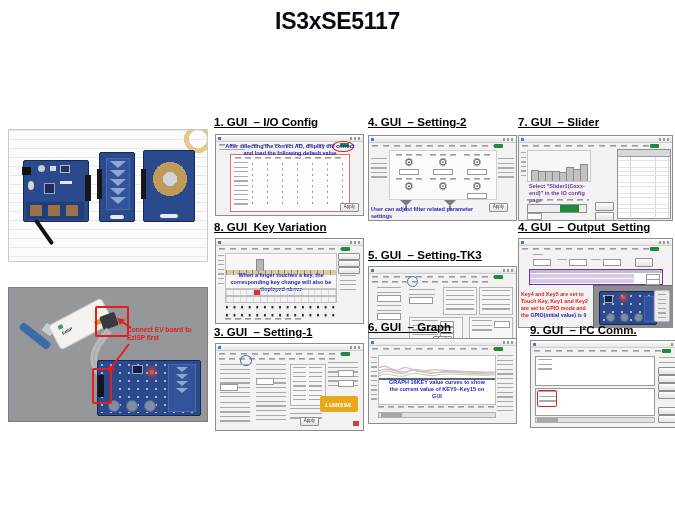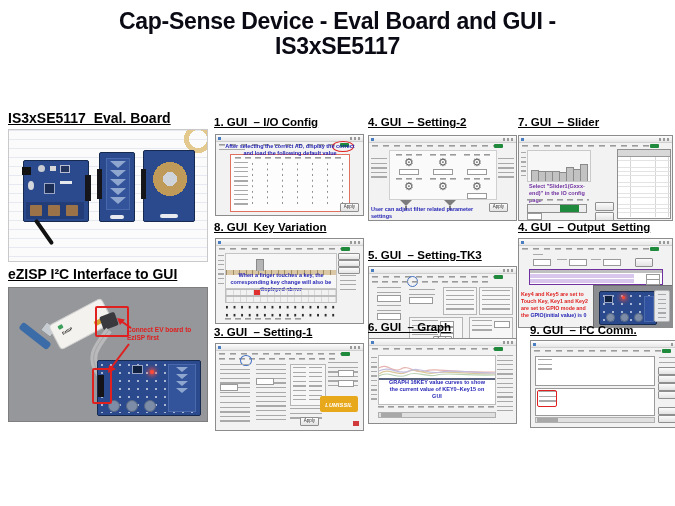--- a/index.html
+++ b/index.html
@@ -82,25 +82,23 @@
   .red-ellipse{position:absolute;border:1.4px solid #e02020;border-radius:50%;}
   .scroll{position:absolute;height:4px;background:#e0e0e0;border:1px solid #b0b0b0;}
   .scroll-handle{position:absolute;top:0;height:100%;background:#a8a8a8;width:18%;}
 </style>
 </head>
 <body>
 
 <div class="slide">
 
   <div class="title">
-    <div>Cap-Sense Device - Eval Board and GUI -</div>
     <div>IS3xSE5117</div>
   </div>
 
-  <div class="lh" style="top:110px;">IS3xSE5117  Eval. Board</div>
 
   <div class="photo photo1">
     <div class="tape" style="right:-8px;top:-8px;width:34px;height:34px;"></div>
 
     <div class="pcb" style="left:14px;top:30px;width:64px;height:60px;">
       <div class="abs" style="left:-2px;top:6px;width:9px;height:8px;background:#111;"></div>
       <div class="abs" style="left:14px;top:4px;width:7px;height:7px;border-radius:50%;background:#c9ccd2;"></div>
       <div class="abs" style="left:26px;top:5px;width:6px;height:5px;background:#d8d8d8;"></div>
       <div class="abs" style="left:36px;top:4px;width:8px;height:6px;background:#23355f;border:1px solid #b9bfd0;"></div>
       <div class="abs" style="left:4px;top:20px;width:6px;height:9px;border-radius:50%;background:#d4d7dc;"></div>
@@ -127,21 +125,20 @@
     </div>
 
     <div class="pcb" style="left:134px;top:20px;width:50px;height:70px;">
       <div class="abs" style="left:-3px;top:18px;width:5px;height:30px;background:#15151a;"></div>
       <div class="wheel" style="left:8px;top:10px;width:36px;height:36px;"></div>
       <div class="abs" style="left:16px;bottom:3px;width:18px;height:4px;background:#e8eaf0;border-radius:2px;"></div>
     </div>
     <div class="pen" style="left:20px;top:100px;"></div>
   </div>
 
-  <div class="lh" style="top:266px;">eZISP I²C Interface to GUI</div>
 
   <div class="photo photo2">
     <div class="usb" style="left:8px;top:44px;"></div>
     <div class="usb-plug" style="left:33px;top:36px;"></div>
     <div class="dongle" style="left:42px;top:22px;">
       <div class="abs" style="left:7px;top:4px;width:5px;height:4px;background:#3da05a;border-radius:1px;"></div>
       <div class="dongle-label">EzISP</div>
       <div class="gold"></div>
     </div>
     <div class="abs" style="left:92px;top:26px;width:16px;height:14px;background:#3a3a3e;transform:rotate(-20deg);border-radius:2px;"></div>

